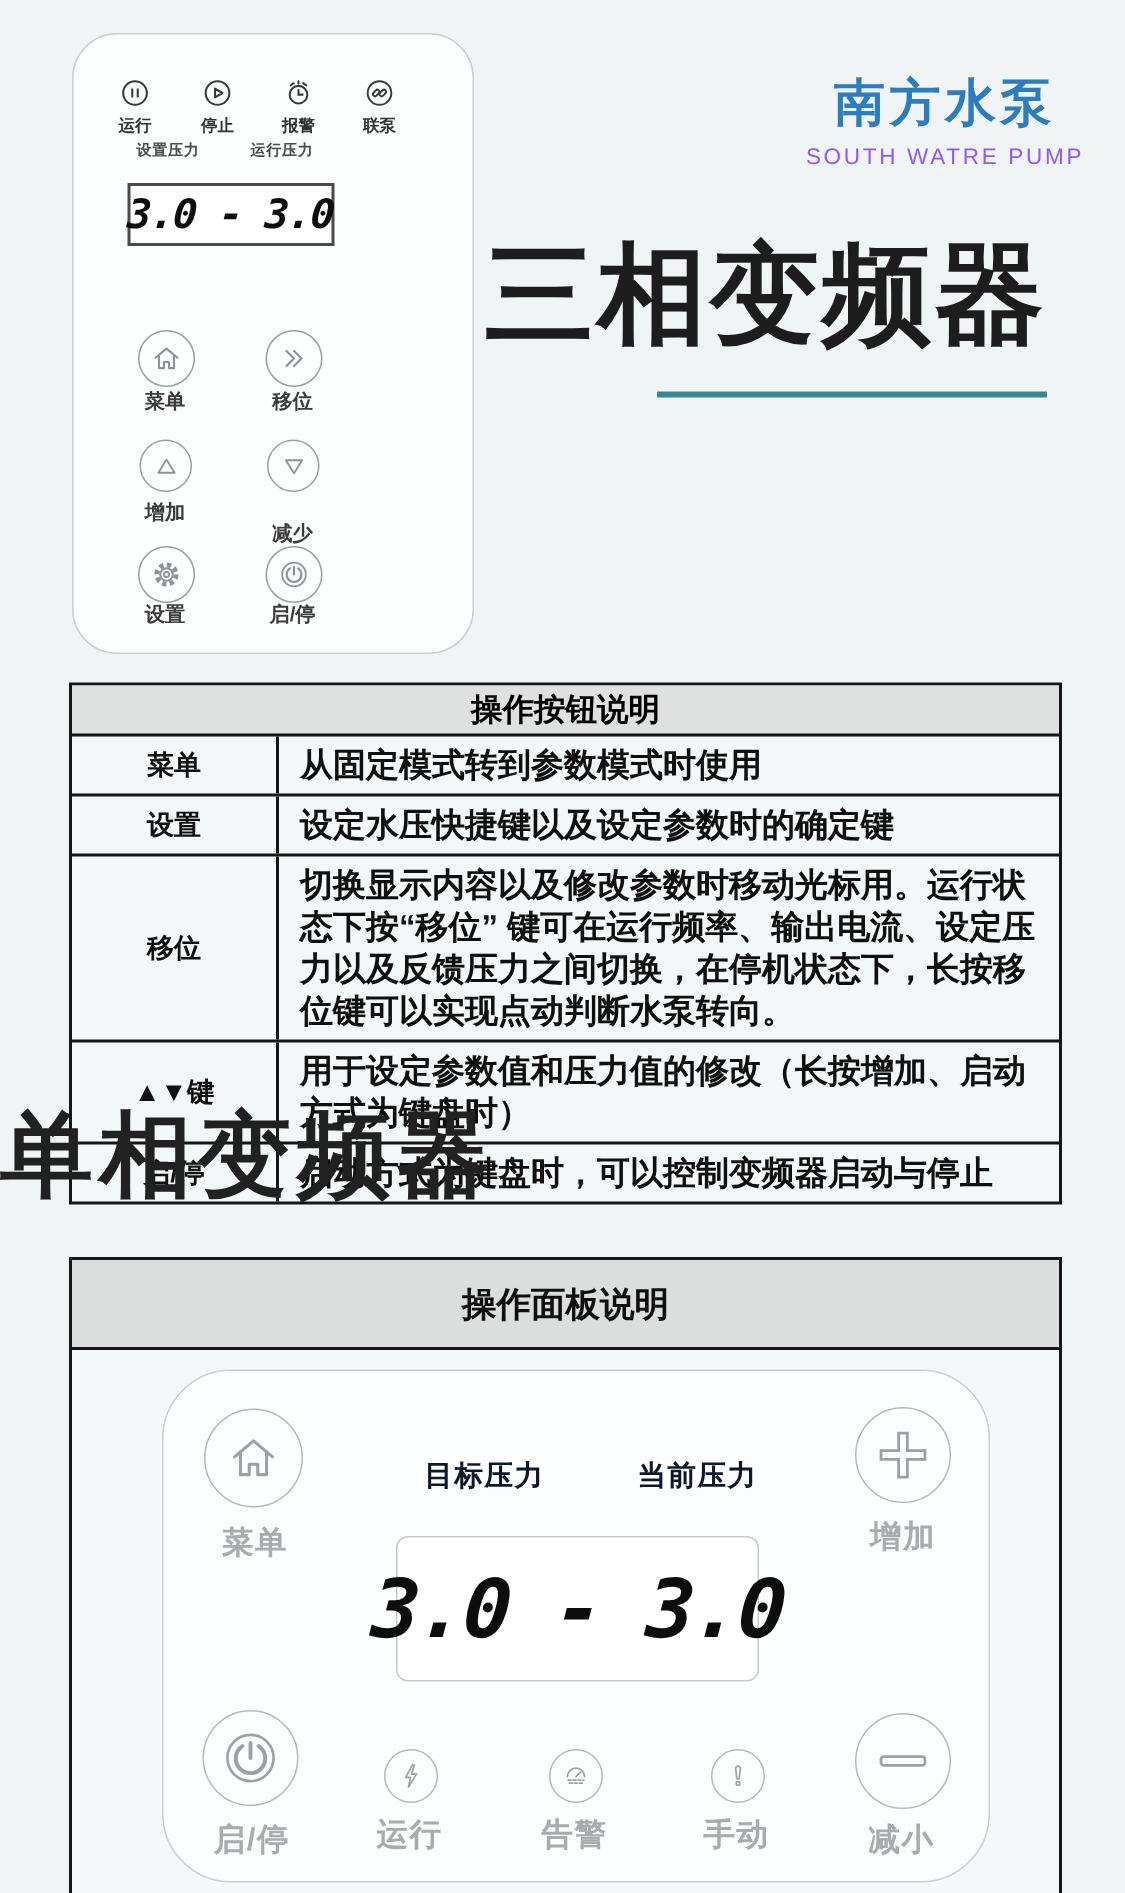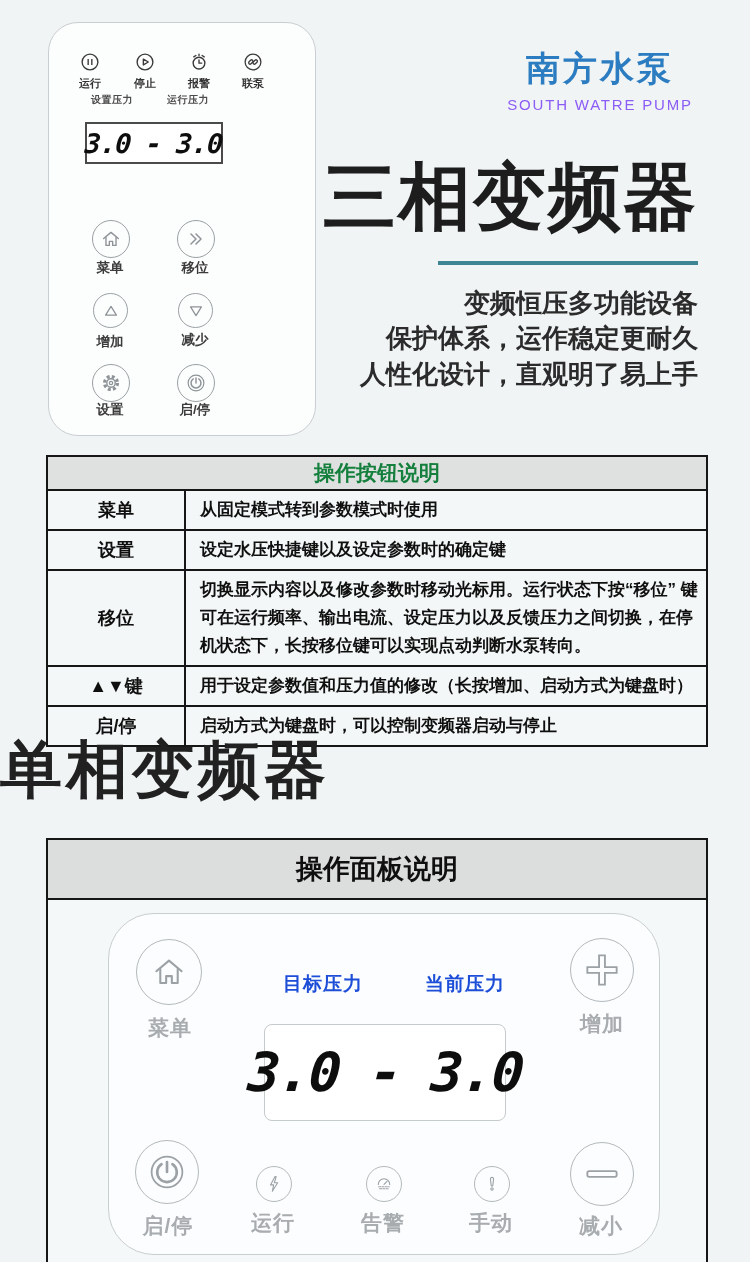--- a/index.html
+++ b/index.html
@@ -29,65 +29,65 @@
     font-weight:bold;font-style:italic;color:#0d0d0d;letter-spacing:-1px;
     transform:skewX(-4deg);white-space:pre;}
   .lcd1 .seg{font-size:27px;}
   .btn1{position:absolute;width:36px;height:36px;border:1.6px solid #9aa1a4;
     border-radius:50%;display:flex;align-items:center;justify-content:center;}
   .btn1.small{width:33px;height:33px;}
   .blbl1{position:absolute;width:70px;text-align:center;
     font-size:13.5px;font-weight:bold;color:#3c3c3c;}
 
   
-  .logo{left:495px;top:46px;width:210px;text-align:center;}
+  .logo{left:525px;top:46px;width:210px;text-align:center;}
   .logo-cn{font-size:34px;font-weight:800;color:#2b7cc0;letter-spacing:3px;}
   .logo-en{font-size:15px;color:#8b5cf6;letter-spacing:1.8px;margin-top:4px;font-weight:500;}
 
   
   .hero{right:52px;top:142px;width:460px;text-align:right;}
   .hero-title{font-size:73px;font-weight:900;color:#1d1d1d;letter-spacing:2px;line-height:1.08;margin-top:16px;}
   .hero-divider{width:260px;height:4px;background:#3d8593;margin:24px 0 0 auto;}
   .hero-desc{margin-top:21px;font-size:26px;font-weight:600;color:#2b2b2b;line-height:35.5px;}
 
   
   .optable{left:46px;top:455px;width:658px;border:2px solid #161616;background:#f4f7f7;}
   .optable-header{height:32px;background:#dfe0e0;border-bottom:2px solid #161616;
     display:flex;align-items:center;justify-content:center;
-    font-size:21px;font-weight:bold;color:#15803d;}
+    font-size:21px;font-weight:bold;color:#000000;}
   .oprow{display:flex;border-bottom:2px solid #161616;}
   .oprow:last-child{border-bottom:none;}
   .opkey{width:136px;flex-shrink:0;border-right:2px solid #161616;
     display:flex;align-items:center;justify-content:center;
     font-size:18px;font-weight:bold;color:#0f0f0f;}
   .opdesc{flex:1;display:flex;align-items:center;padding:5px 4px 5px 14px;
-    font-size:17px;font-weight:bold;color:#0f0f0f;line-height:28px;}
+    font-size:22px;font-weight:bold;color:#0f0f0f;line-height:28px;}
   .oprow.r1,.oprow.r2{min-height:33px;}
   .oprow.r3{min-height:84px;}
   .oprow.r4{min-height:28px;}
   .oprow.r5{min-height:30px;}
 
   
   .section2{left:0;top:728px;width:750px;text-align:left;
     font-size:62px;font-weight:900;color:#212121;letter-spacing:4px;}
 
   .panelbox{left:46px;top:838px;width:658px;height:424px;
     border:2px solid #161616;border-bottom:none;background:#f5f8f9;overflow:hidden;}
   .panelbox-header{height:58px;background:#dcdddd;border-bottom:2px solid #161616;
     display:flex;align-items:center;justify-content:center;
-    font-size:27px;font-weight:bold;color:#0f0f0f;}
+    font-size:23px;font-weight:bold;color:#0f0f0f;}
   .device2{position:absolute;left:60px;top:73px;width:550px;height:340px;
     background:#fcfdfe;border:1px solid #c9ced1;border-radius:46px;}
   .circle2{position:absolute;border:1.4px solid #b3b9bc;border-radius:50%;
     display:flex;align-items:center;justify-content:center;background:transparent;}
   .big{width:62px;height:62px;}
   .small2{width:34px;height:34px;border-width:1.2px;}
   .glabel{position:absolute;text-align:center;font-weight:bold;color:#a8acaf;
     font-size:21px;letter-spacing:1px;}
-  .dlabel{position:absolute;text-align:center;font-weight:bold;color:#1d4ed8;
+  .dlabel{position:absolute;text-align:center;font-weight:bold;color:#0f172a;
     font-size:19px;letter-spacing:1px;width:120px;}
   .d2lcd{position:absolute;left:155px;top:110px;width:240px;height:95px;
     background:#fff;border:1px solid #c5cacc;border-radius:8px;
     display:flex;align-items:center;justify-content:center;}
   .d2lcd .seg{font-size:54px;letter-spacing:-2px;}
 </style>
 </head>
 <body>
 
 <div class="abs device1">
@@ -165,21 +165,21 @@
     </span>
   </div>
   <div class="btn1 small" style="left:129px;top:270px;">
     <span>
       <svg width="20" height="20" viewBox="0 0 24 24" fill="none" stroke="#8d9397" stroke-width="1.5" stroke-linejoin="round">
         <path d="M12 17.5 L5.5 7 H18.5 Z"></path>
       </svg>
     </span>
   </div>
   <div class="blbl1" style="left:26px;top:310px;">增加</div>
-  <div class="blbl1" style="left:111px;top:308px;">减少</div>
+  <div class="blbl1" style="left:111px;top:324px;">减少</div>
 
   <div class="btn1" style="left:43px;top:341px;">
     <span>
       <svg width="22" height="22" viewBox="0 0 24 24" fill="none" stroke="#8d9397">
         <circle cx="12" cy="12" r="7" stroke-width="3.6" stroke-dasharray="3.1 2.4"></circle>
         <circle cx="12" cy="12" r="4.6" stroke-width="1.5"></circle>
         <circle cx="12" cy="12" r="1.8" stroke-width="1.4"></circle>
       </svg>
     </span>
   </div>
@@ -197,25 +197,20 @@
 </div>
 
 <div class="abs logo">
   <div class="logo-cn">南方水泵</div>
   <div class="logo-en">SOUTH WATRE PUMP</div>
 </div>
 
 <div class="abs hero">
   <div class="hero-title">三相变频器</div>
   <div class="hero-divider"></div>
-  <div class="hero-desc">
-    <div>变频恒压多功能设备</div>
-    <div>保护体系，运作稳定更耐久</div>
-    <div>人性化设计，直观明了易上手</div>
-  </div>
 </div>
 
 <div class="abs optable">
   <div class="optable-header">操作按钮说明</div>
   <div class="oprow r1">
     <div class="opkey">菜单</div>
     <div class="opdesc">从固定模式转到参数模式时使用</div>
   </div>
   <div class="oprow r2">
     <div class="opkey">设置</div>

